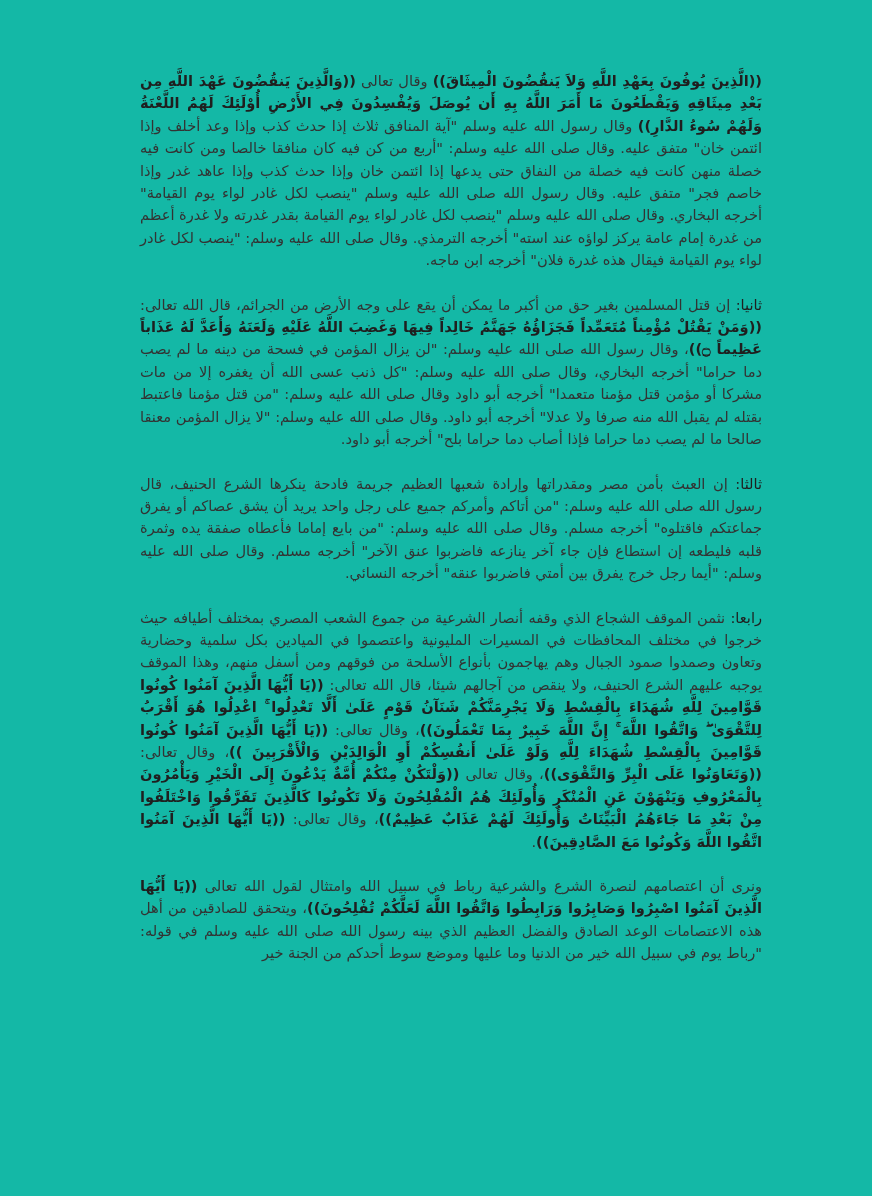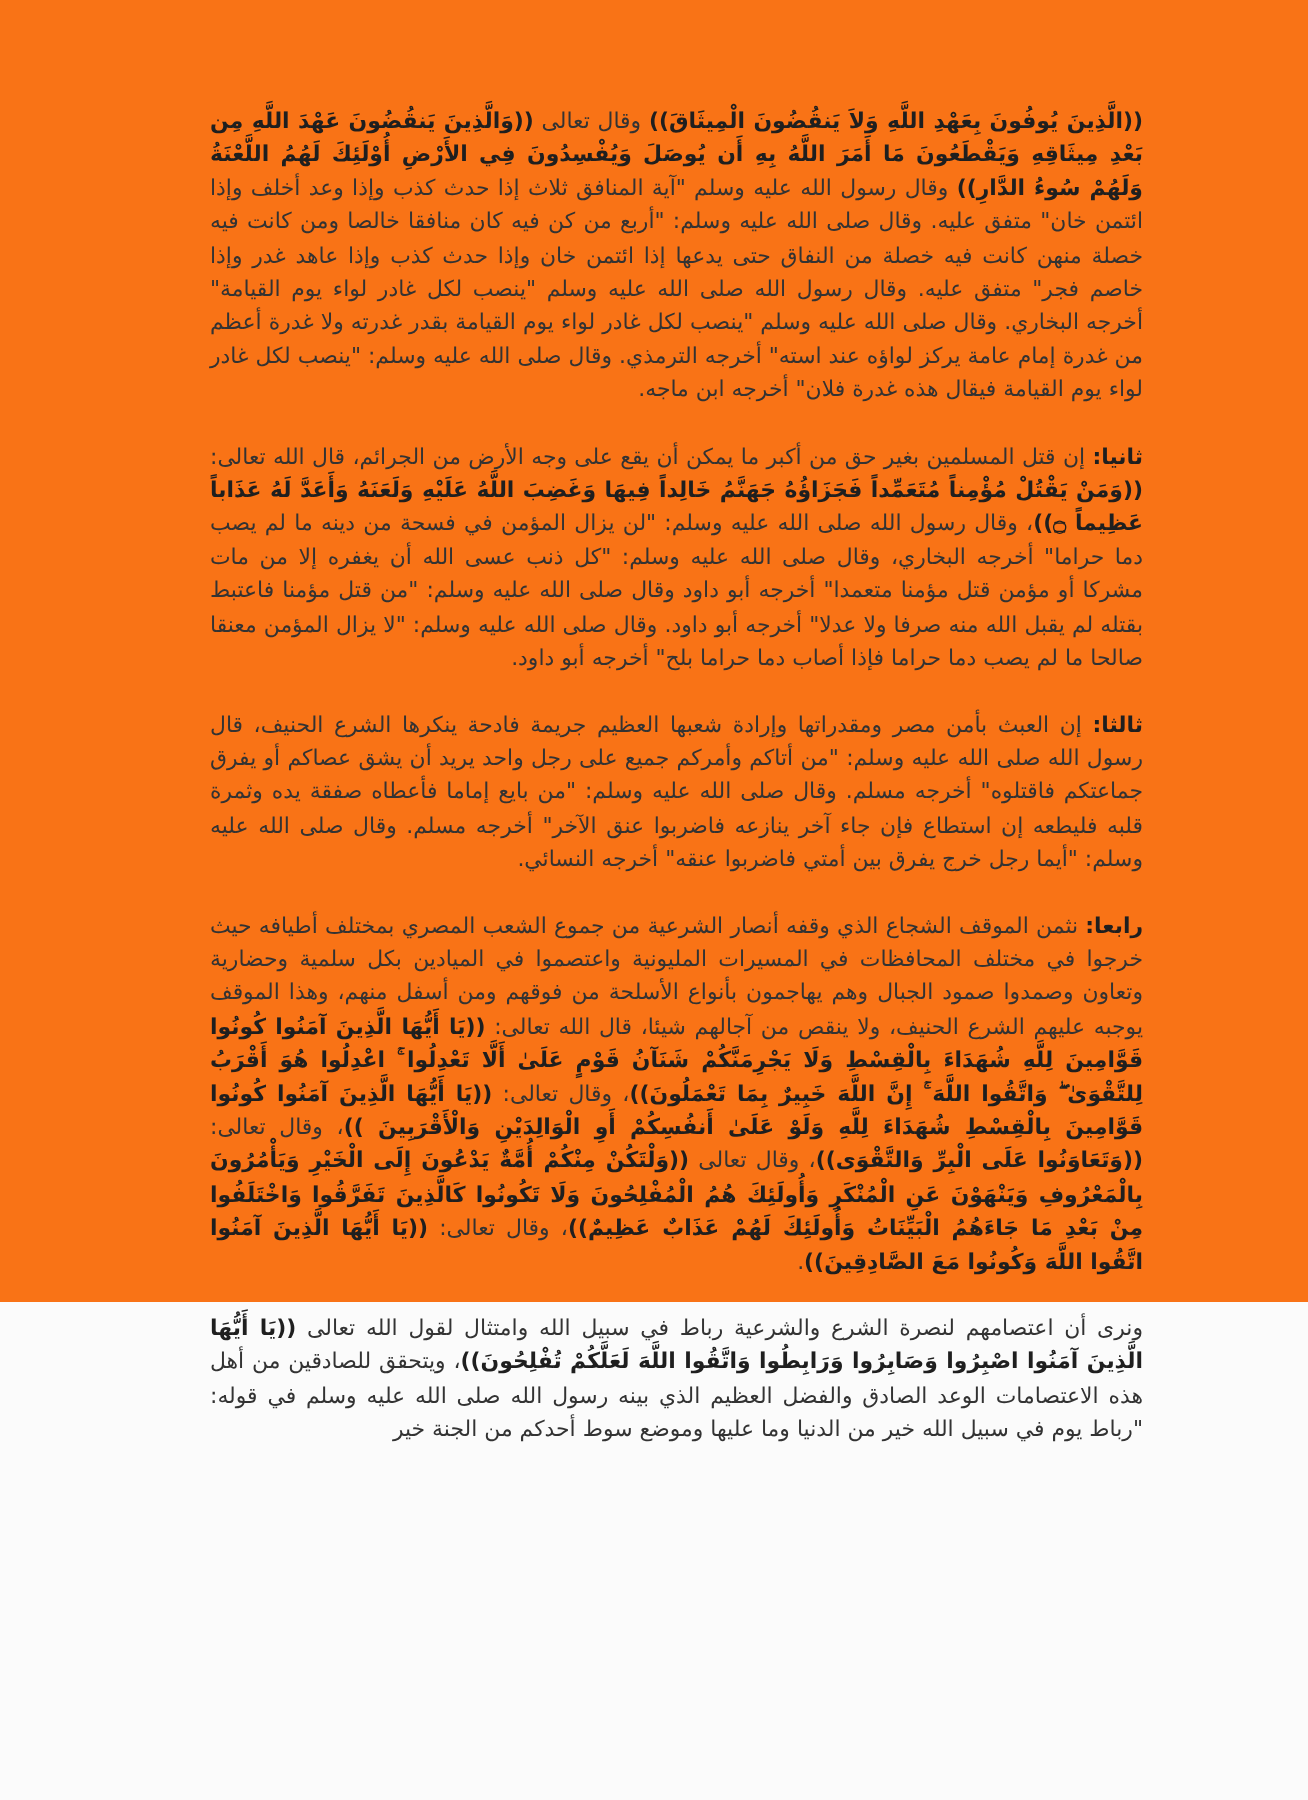--- a/index.html
+++ b/index.html
@@ -3,31 +3,31 @@
 <meta charset="utf-8">
 <style>
   html, body { margin: 0; padding: 0; }
   body {
     width: 872px; height: 1200px; overflow: hidden;
     background: #fbfbfb;
     font-family: "DejaVu Sans", "Liberation Sans", sans-serif;
     color: #2a2a2a;
   }
   .page {
-    position: relative; width: 872px; height: 868px;
-    background: #f97316;
+    position: relative; width: 872px; height: 1196px;
+    background: #14b8a6;
   }
   .content {
     position: absolute; left: 140px; top: 70px; width: 622px;
     direction: rtl; text-align: justify;
     font-size: 14.6px; line-height: 22.4px;
   }
   .para { margin: 0 0 22px 0; }
   .q { font-weight: bold; color: #1f1f1f; }
-  .lbl { font-weight: bold; color: #1f1f1f; }
+  .lbl { font-weight: normal; color: #1f1f1f; }
   .t { color: #333; }
 </style>
 </head>
 <body>
 
 <div class="page">
   <div class="content">
 
     <p class="para">
       <span class="q">((الَّذِينَ يُوفُونَ بِعَهْدِ اللَّهِ وَلاَ يَنقُضُونَ الْمِيثَاقَ))</span><span class="t"> وقال تعالى </span><span class="q">((وَالَّذِينَ يَنقُضُونَ عَهْدَ اللَّهِ مِن بَعْدِ مِيثَاقِهِ وَيَقْطَعُونَ مَا أَمَرَ اللَّهُ بِهِ أَن يُوصَلَ وَيُفْسِدُونَ فِي الأَرْضِ أُوْلَئِكَ لَهُمُ اللَّعْنَةُ وَلَهُمْ سُوءُ الدَّارِ))</span><span class="t"> وقال رسول الله عليه وسلم "آية المنافق ثلاث إذا حدث كذب وإذا وعد أخلف وإذا ائتمن خان" متفق عليه. وقال صلى الله عليه وسلم: "أربع من كن فيه كان منافقا خالصا ومن كانت فيه خصلة منهن كانت فيه خصلة من النفاق حتى يدعها إذا ائتمن خان وإذا حدث كذب وإذا عاهد غدر وإذا خاصم فجر" متفق عليه. وقال رسول الله صلى الله عليه وسلم "ينصب لكل غادر لواء يوم القيامة" أخرجه البخاري. وقال صلى الله عليه وسلم "ينصب لكل غادر لواء يوم القيامة بقدر غدرته ولا غدرة أعظم من غدرة إمام عامة يركز لواؤه عند استه" أخرجه الترمذي. وقال صلى الله عليه وسلم: "ينصب لكل غادر لواء يوم القيامة فيقال هذه غدرة فلان" أخرجه ابن ماجه.</span>

